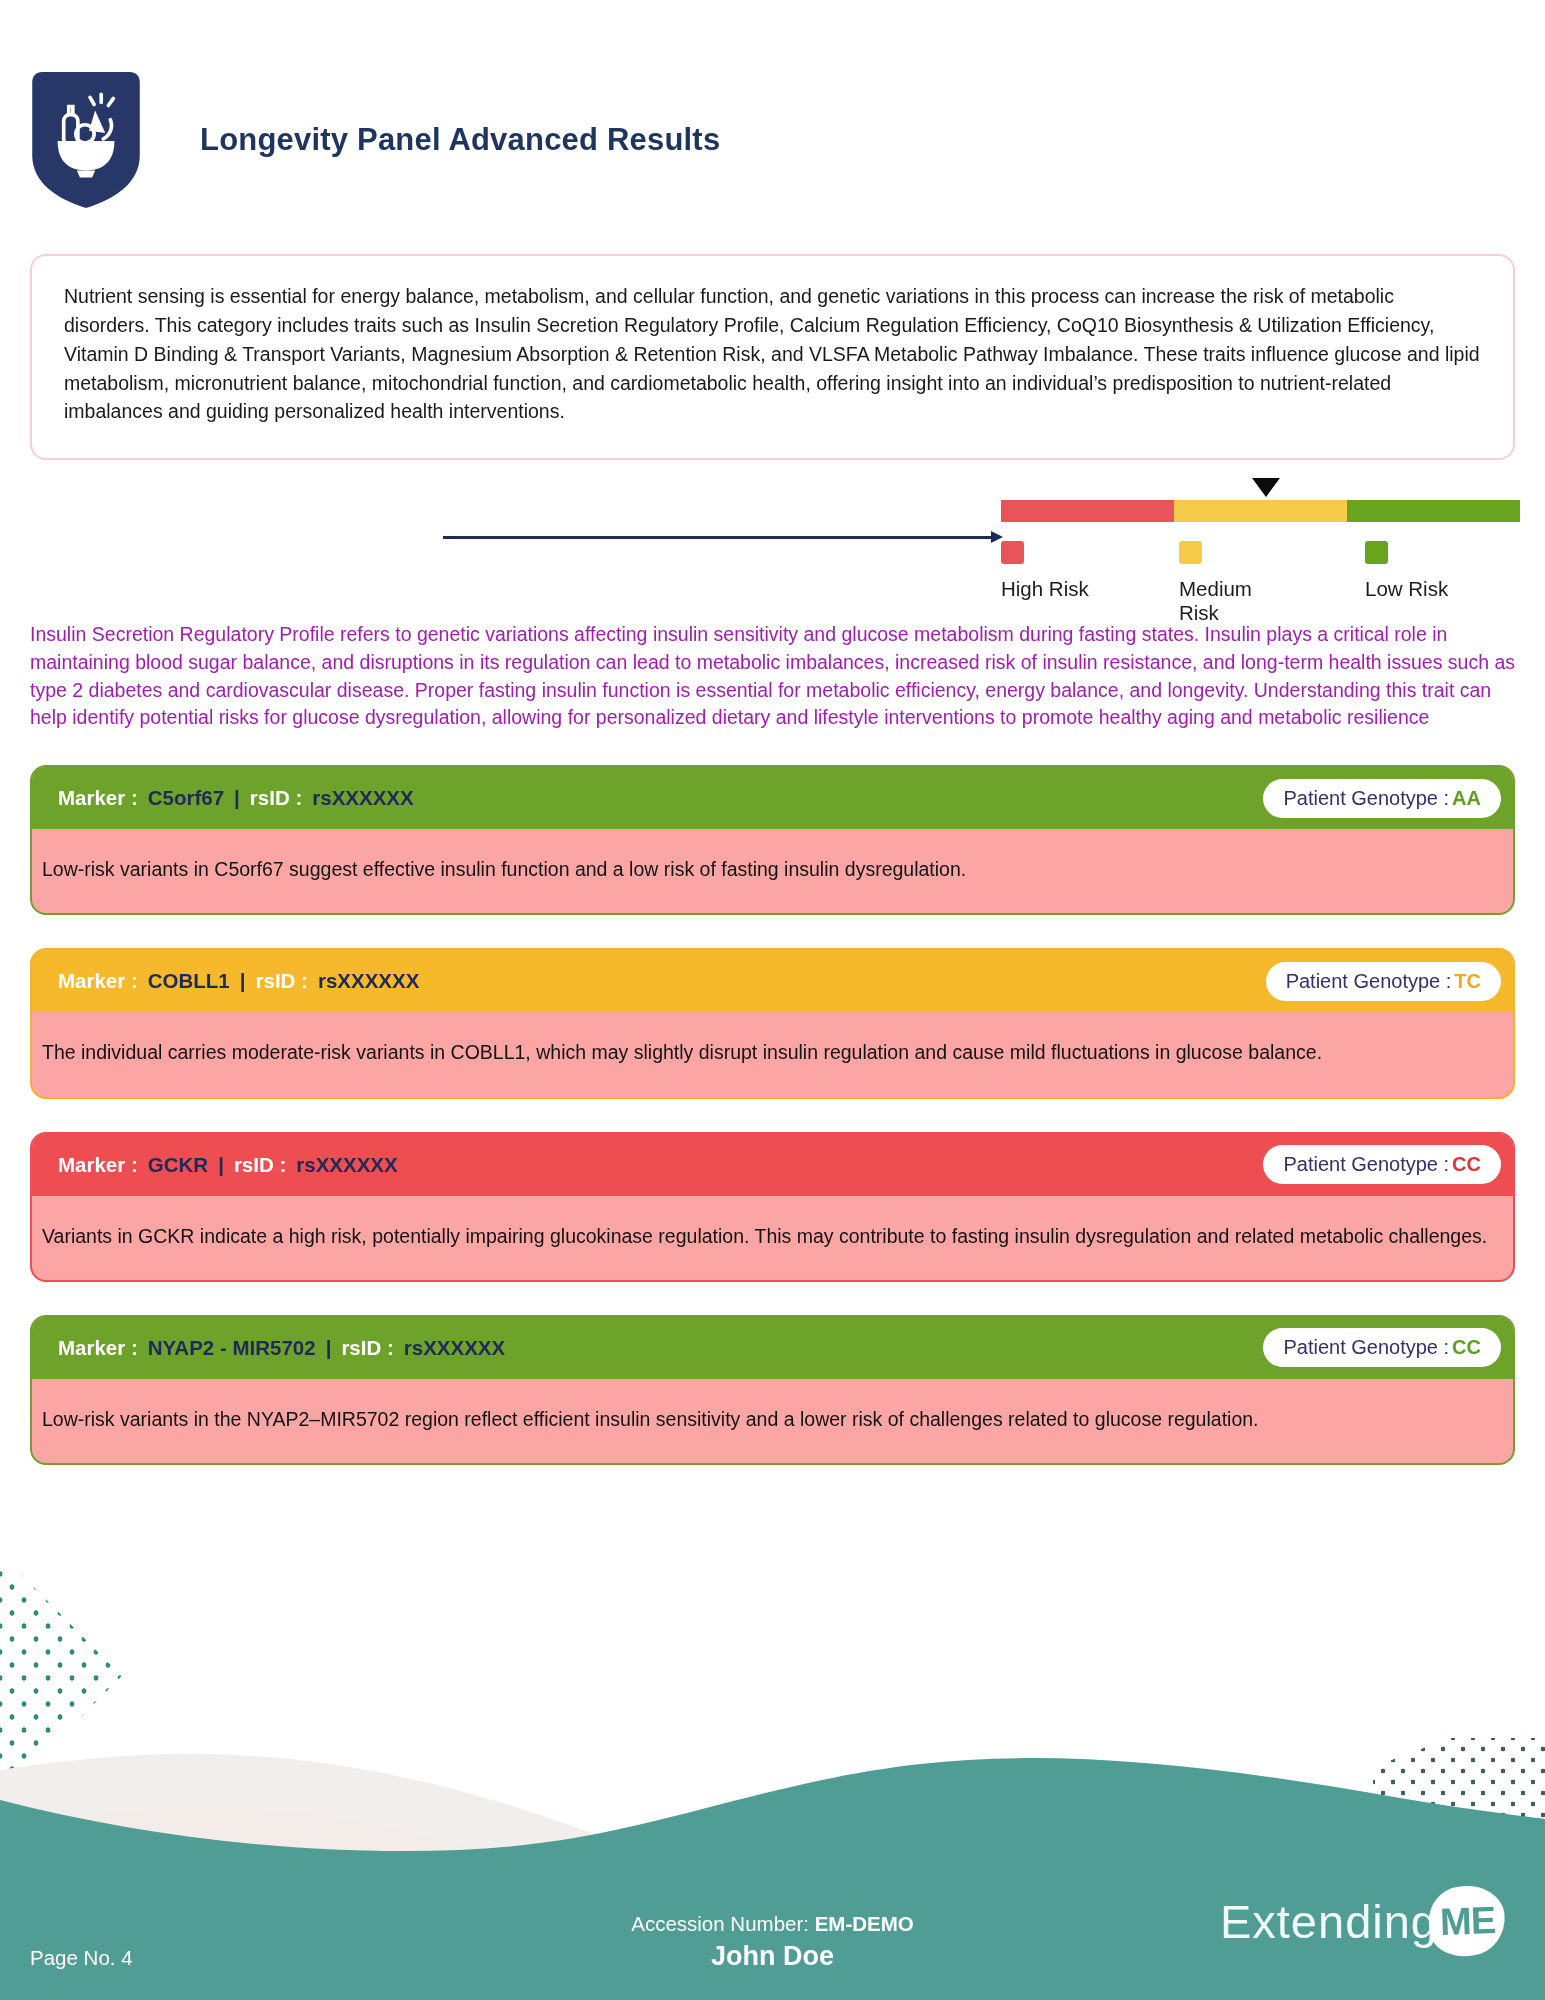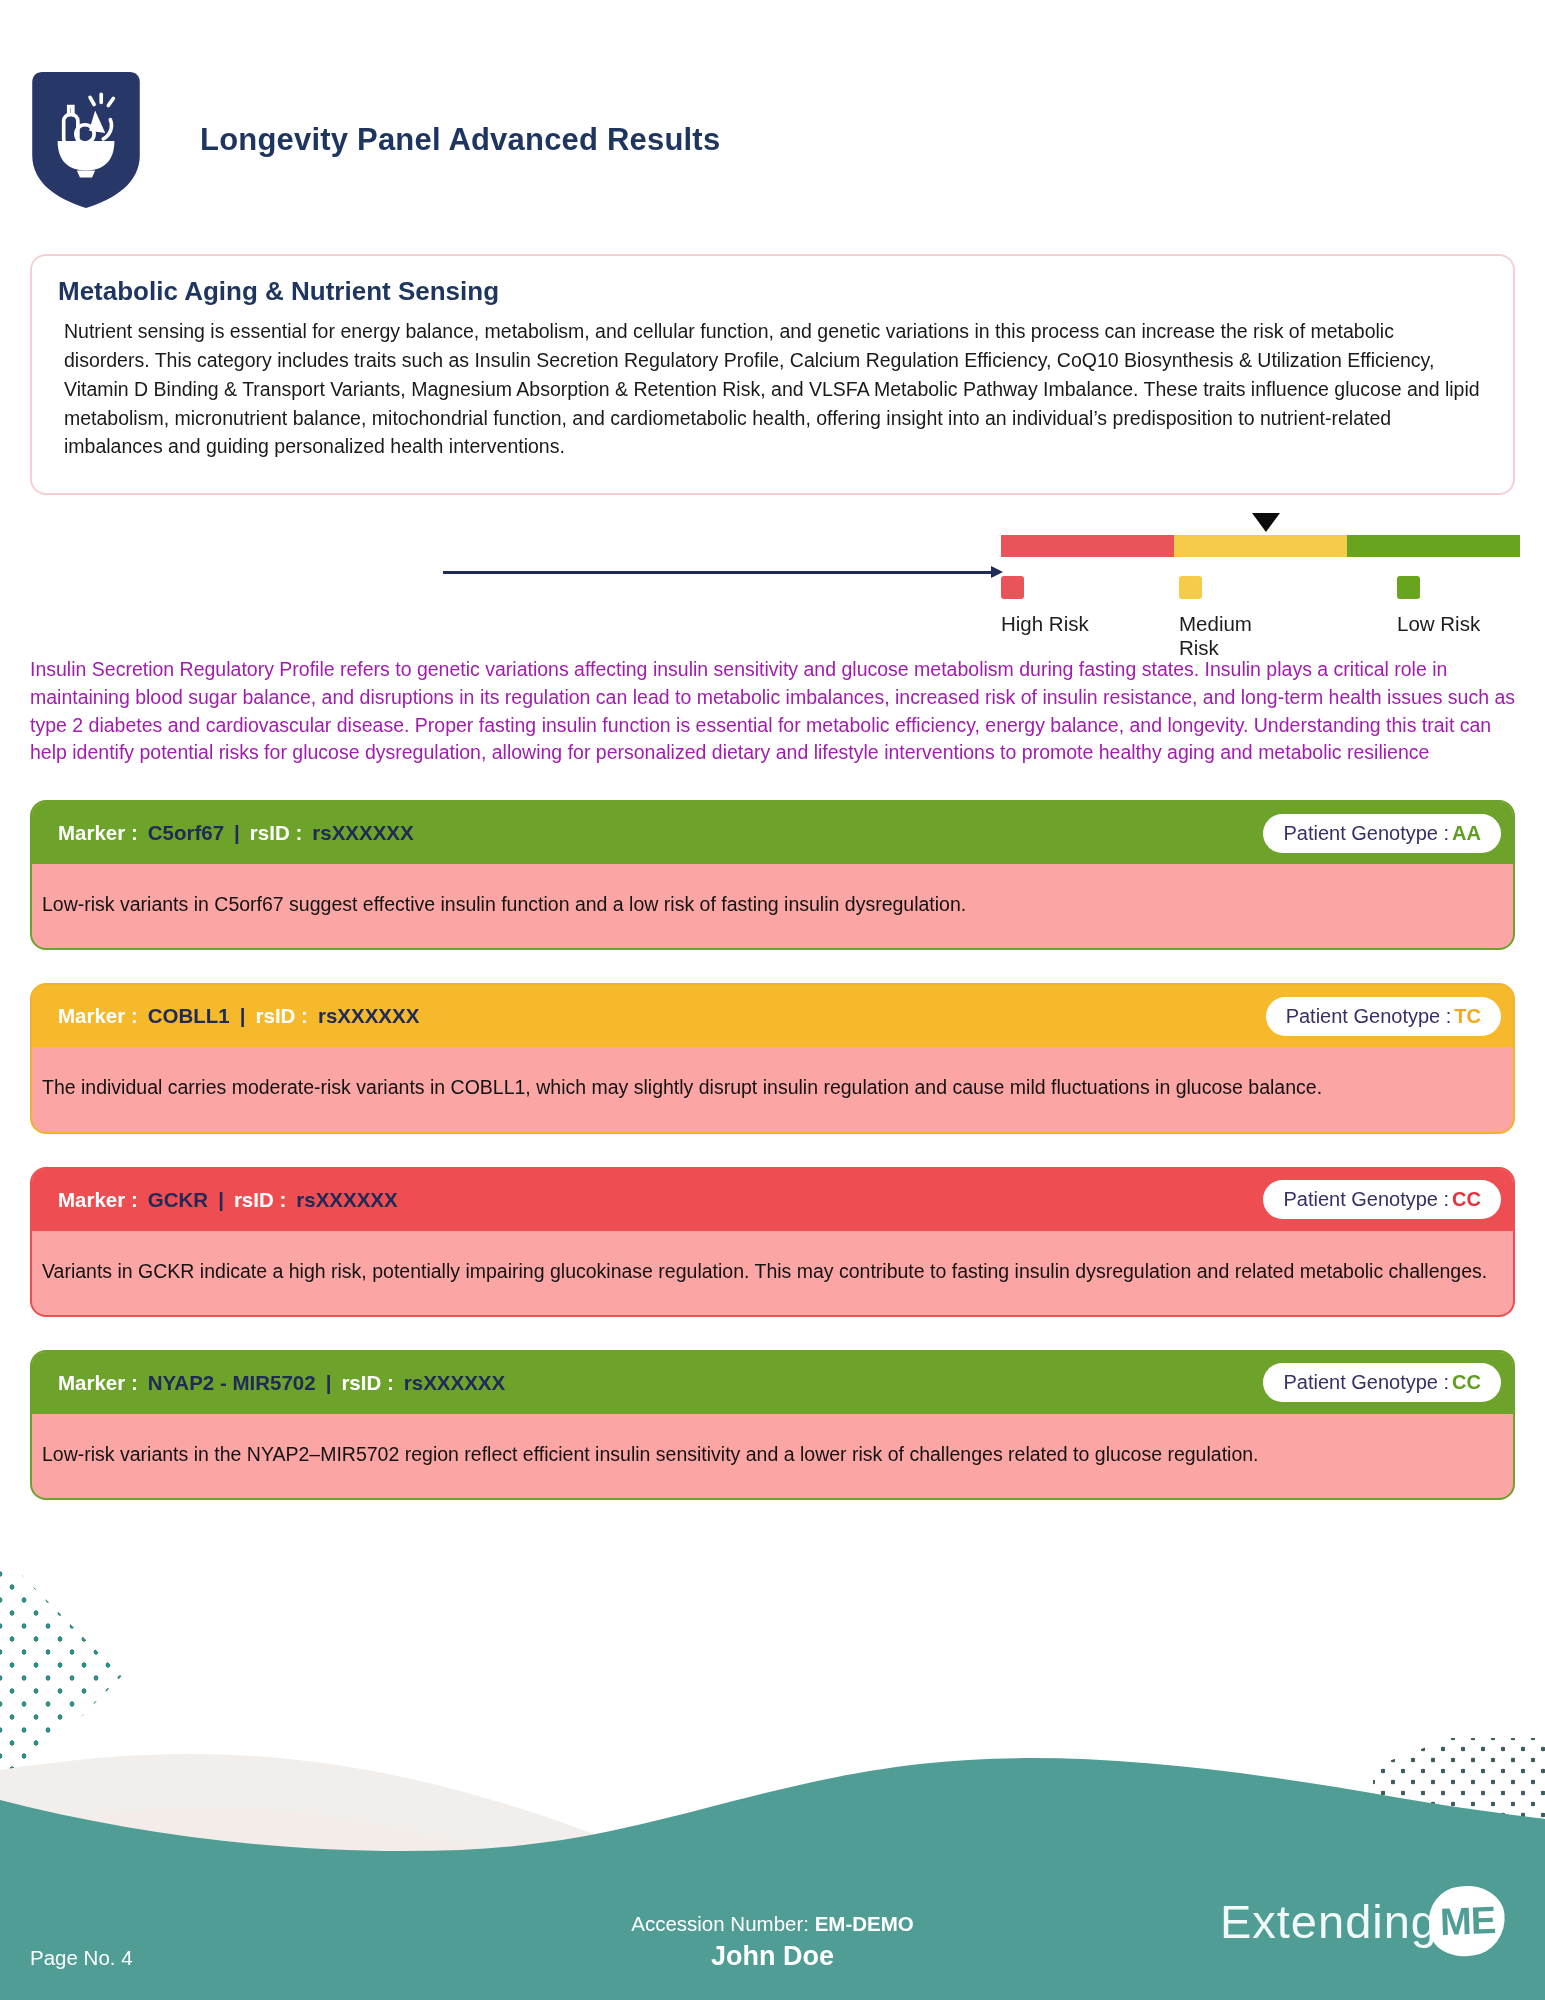--- a/index.html
+++ b/index.html
@@ -39,21 +39,21 @@
     position:absolute; left:51%; transform:translateX(-50%); top:0; width:0; height:0;
     border-left:14px solid transparent; border-right:14px solid transparent; border-top:19px solid #0b0b0b;
   }
   .risk-bar { display:flex; height:22px; margin-top:1px; }
   .risk-bar .seg { flex:1 1 0; }
   .seg-high { background:#E85459; }
   .seg-medium { background:#F6CB49; }
   .seg-low { background:#68A41E; }
   .legend { position:relative; margin-top:17px; height:60px; }
   .legend-item { position:absolute; top:0; display:flex; gap:13px;flex-direction:column; }
-  .legend-item.high { left:0; } .legend-item.medium { left:178px; } .legend-item.low { left:396px; }
+  .legend-item.high { left:0; } .legend-item.medium { left:178px; } .legend-item.low { left:364px; }
   .legend-swatch { width:23px; height:23px; border-radius:3px; margin-top:2px; flex:0 0 auto; }
   .legend-swatch.high { background:#E85459; } .legend-swatch.medium { background:#F6CB49; } .legend-swatch.low { background:#68A41E; }
   .legend-label { font-size:20.5px; line-height:24px; color:#1d1d1d; width:92px; }
 
   .trait-desc { margin-top:9px; font-size:19.5px; line-height:1.42; color:#a21caf; }
 
   
   .marker-card { margin-top:33px; border:2px solid; border-radius:16px; overflow:hidden; background:#fca5a5; }
   .marker-card.low { border-color:#6DA32B; }
   .marker-card.medium { border-color:#F0B42C; }
@@ -130,21 +130,20 @@
           <path d="M79 49 a15 15 0 0 1 -7 19"></path>
         </g>
         <path d="M64 40 L74 62 L58 60 Z" fill="#ffffff"></path>
         <path d="M27 70 C27 90 38 99 55 99 C72 99 83 90 83 70 Z" fill="#ffffff"></path>
         <path d="M46 99 h18 l-3 7 h-12 Z" fill="#ffffff"></path>
       </svg>
       <h1 class="page-title">Longevity Panel Advanced Results</h1>
     </div>
 
     <div class="category-card">
-      <h2 class="category-title">Metabolic Aging &amp; Nutrient Sensing</h2>
       <p class="category-desc">Nutrient sensing is essential for energy balance, metabolism, and cellular function, and genetic variations in this process can increase the risk of metabolic disorders. This category includes traits such as Insulin Secretion Regulatory Profile, Calcium Regulation Efficiency, CoQ10 Biosynthesis &amp; Utilization Efficiency, Vitamin D Binding &amp; Transport Variants, Magnesium Absorption &amp; Retention Risk, and VLSFA Metabolic Pathway Imbalance. These traits influence glucose and lipid metabolism, micronutrient balance, mitochondrial function, and cardiometabolic health, offering insight into an individual’s predisposition to nutrient-related imbalances and guiding personalized health interventions.</p>
     </div>
 
     <div class="trait-row">
       <div class="connector"></div>
       <div class="risk-scale">
         <div class="indicator-row">
           <div class="indicator-triangle"></div>
         </div>
         <div class="risk-bar">

